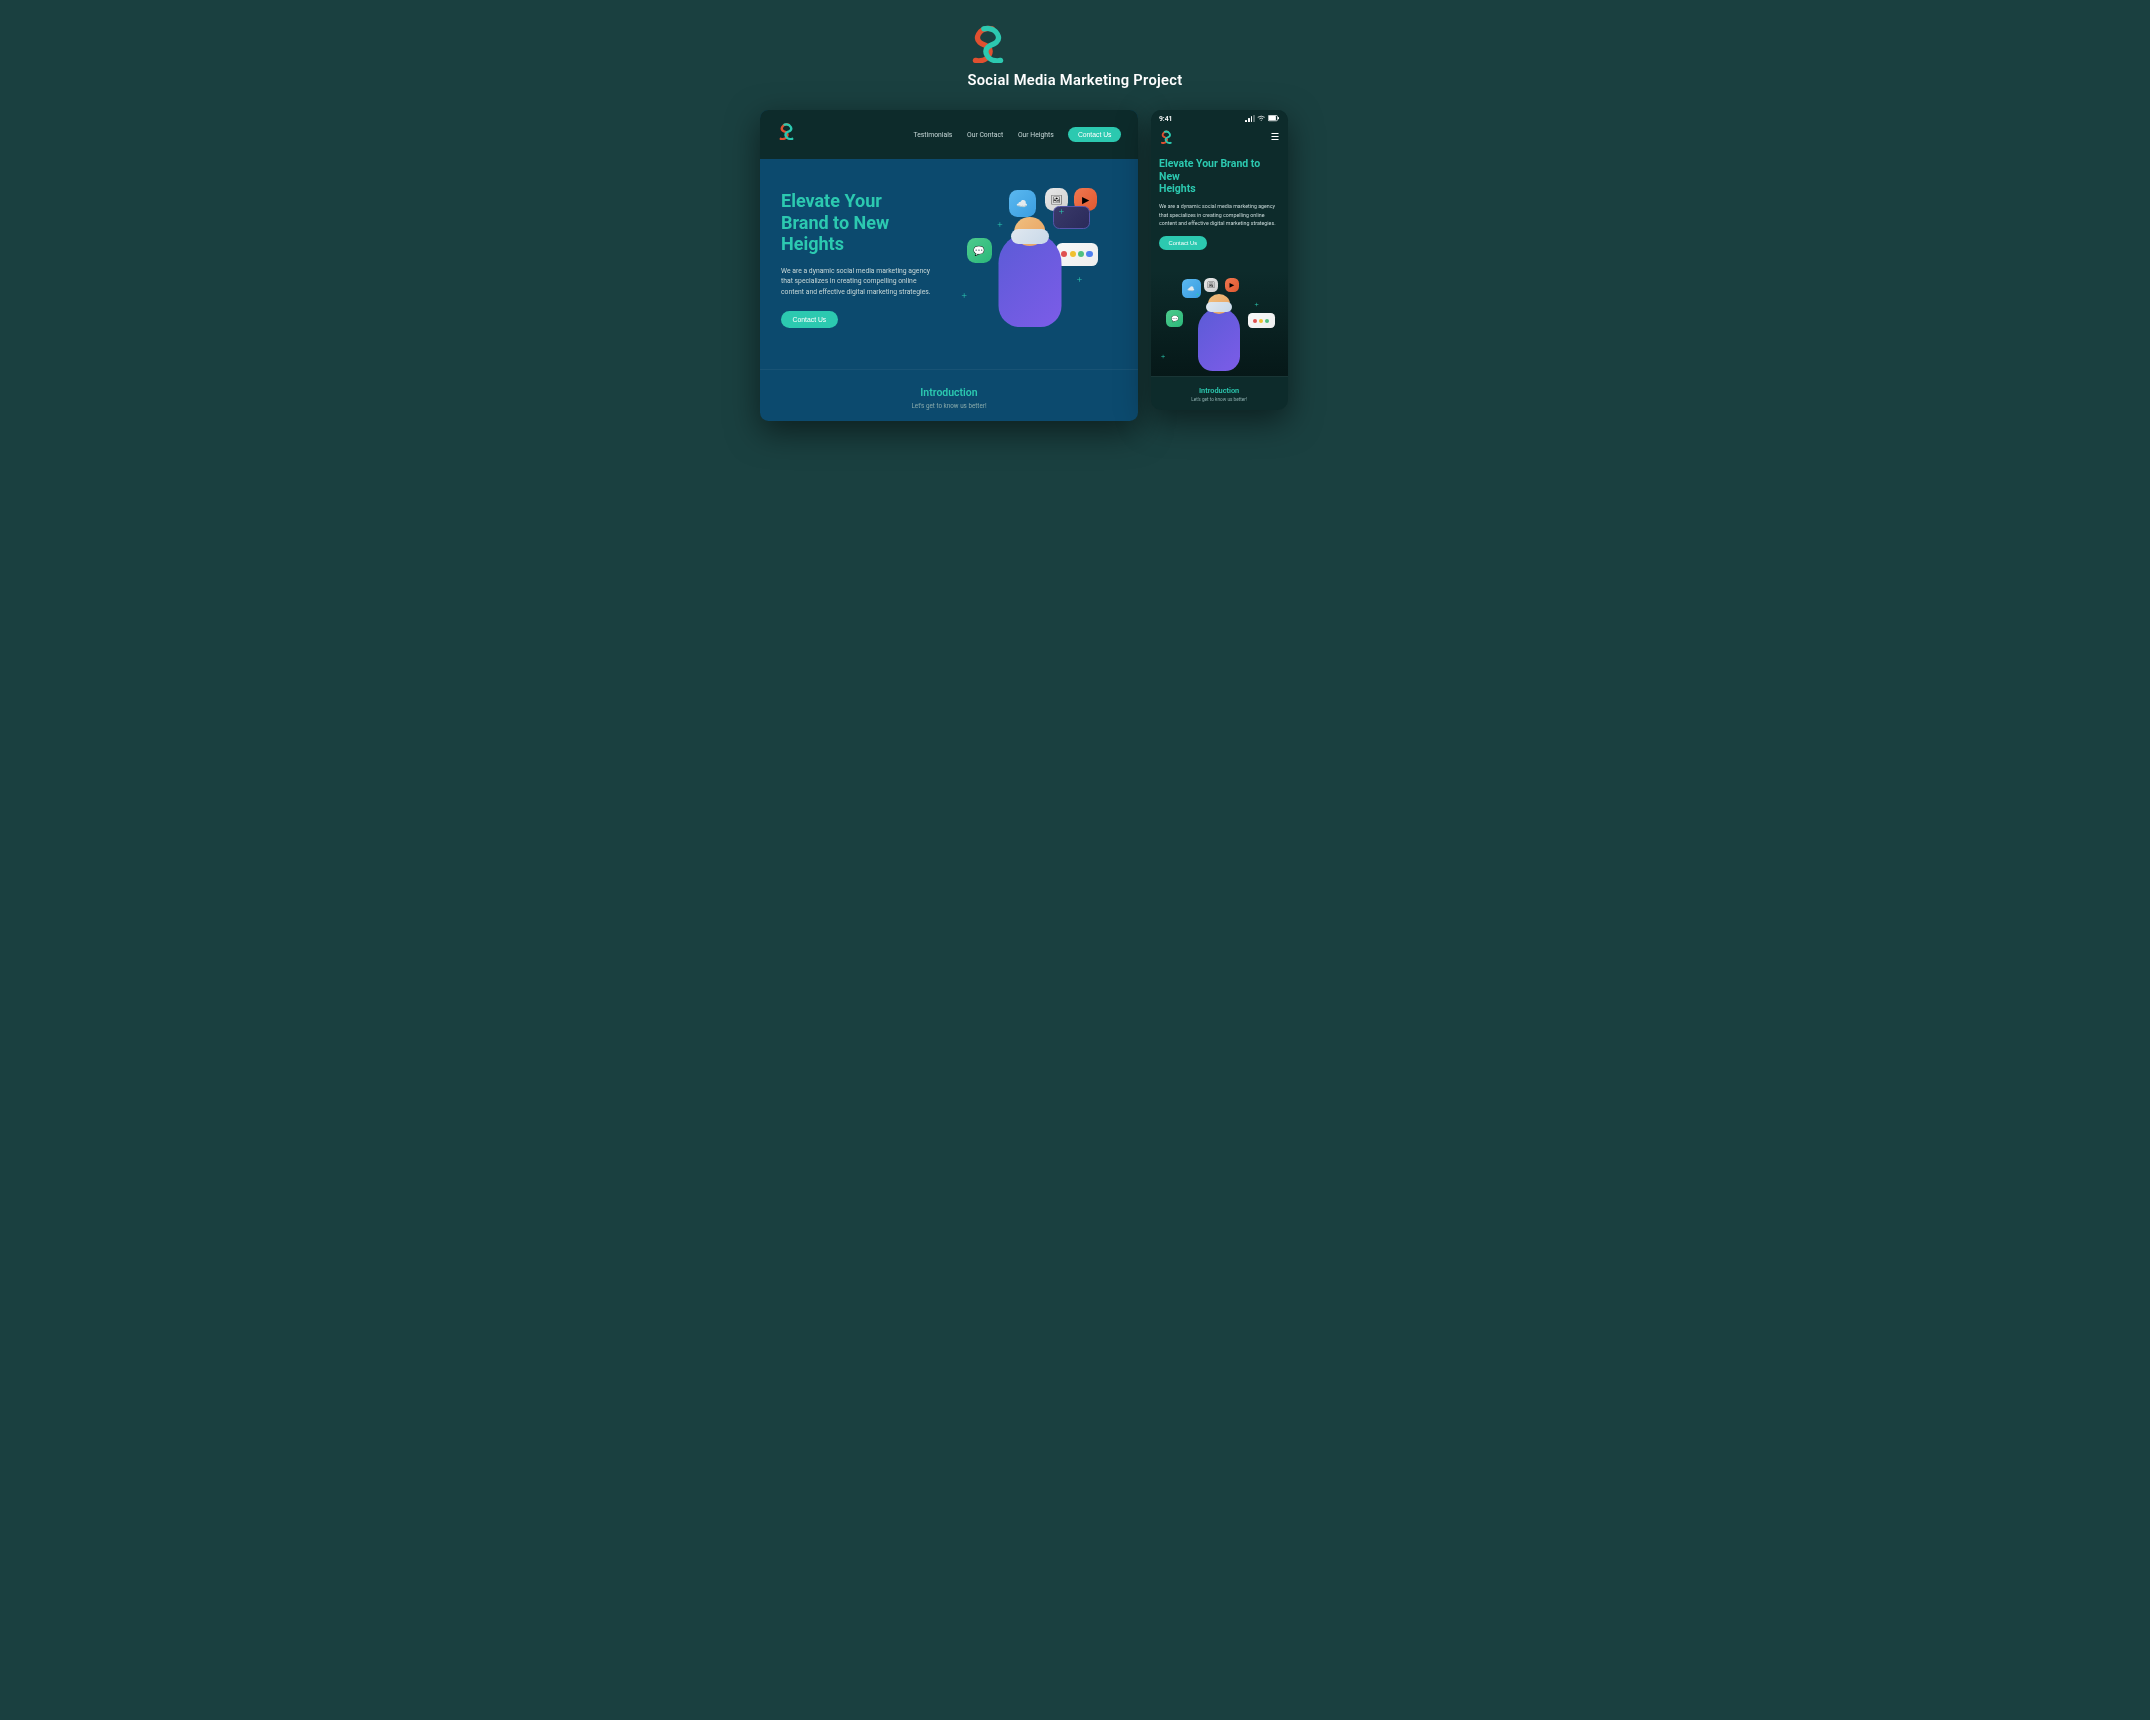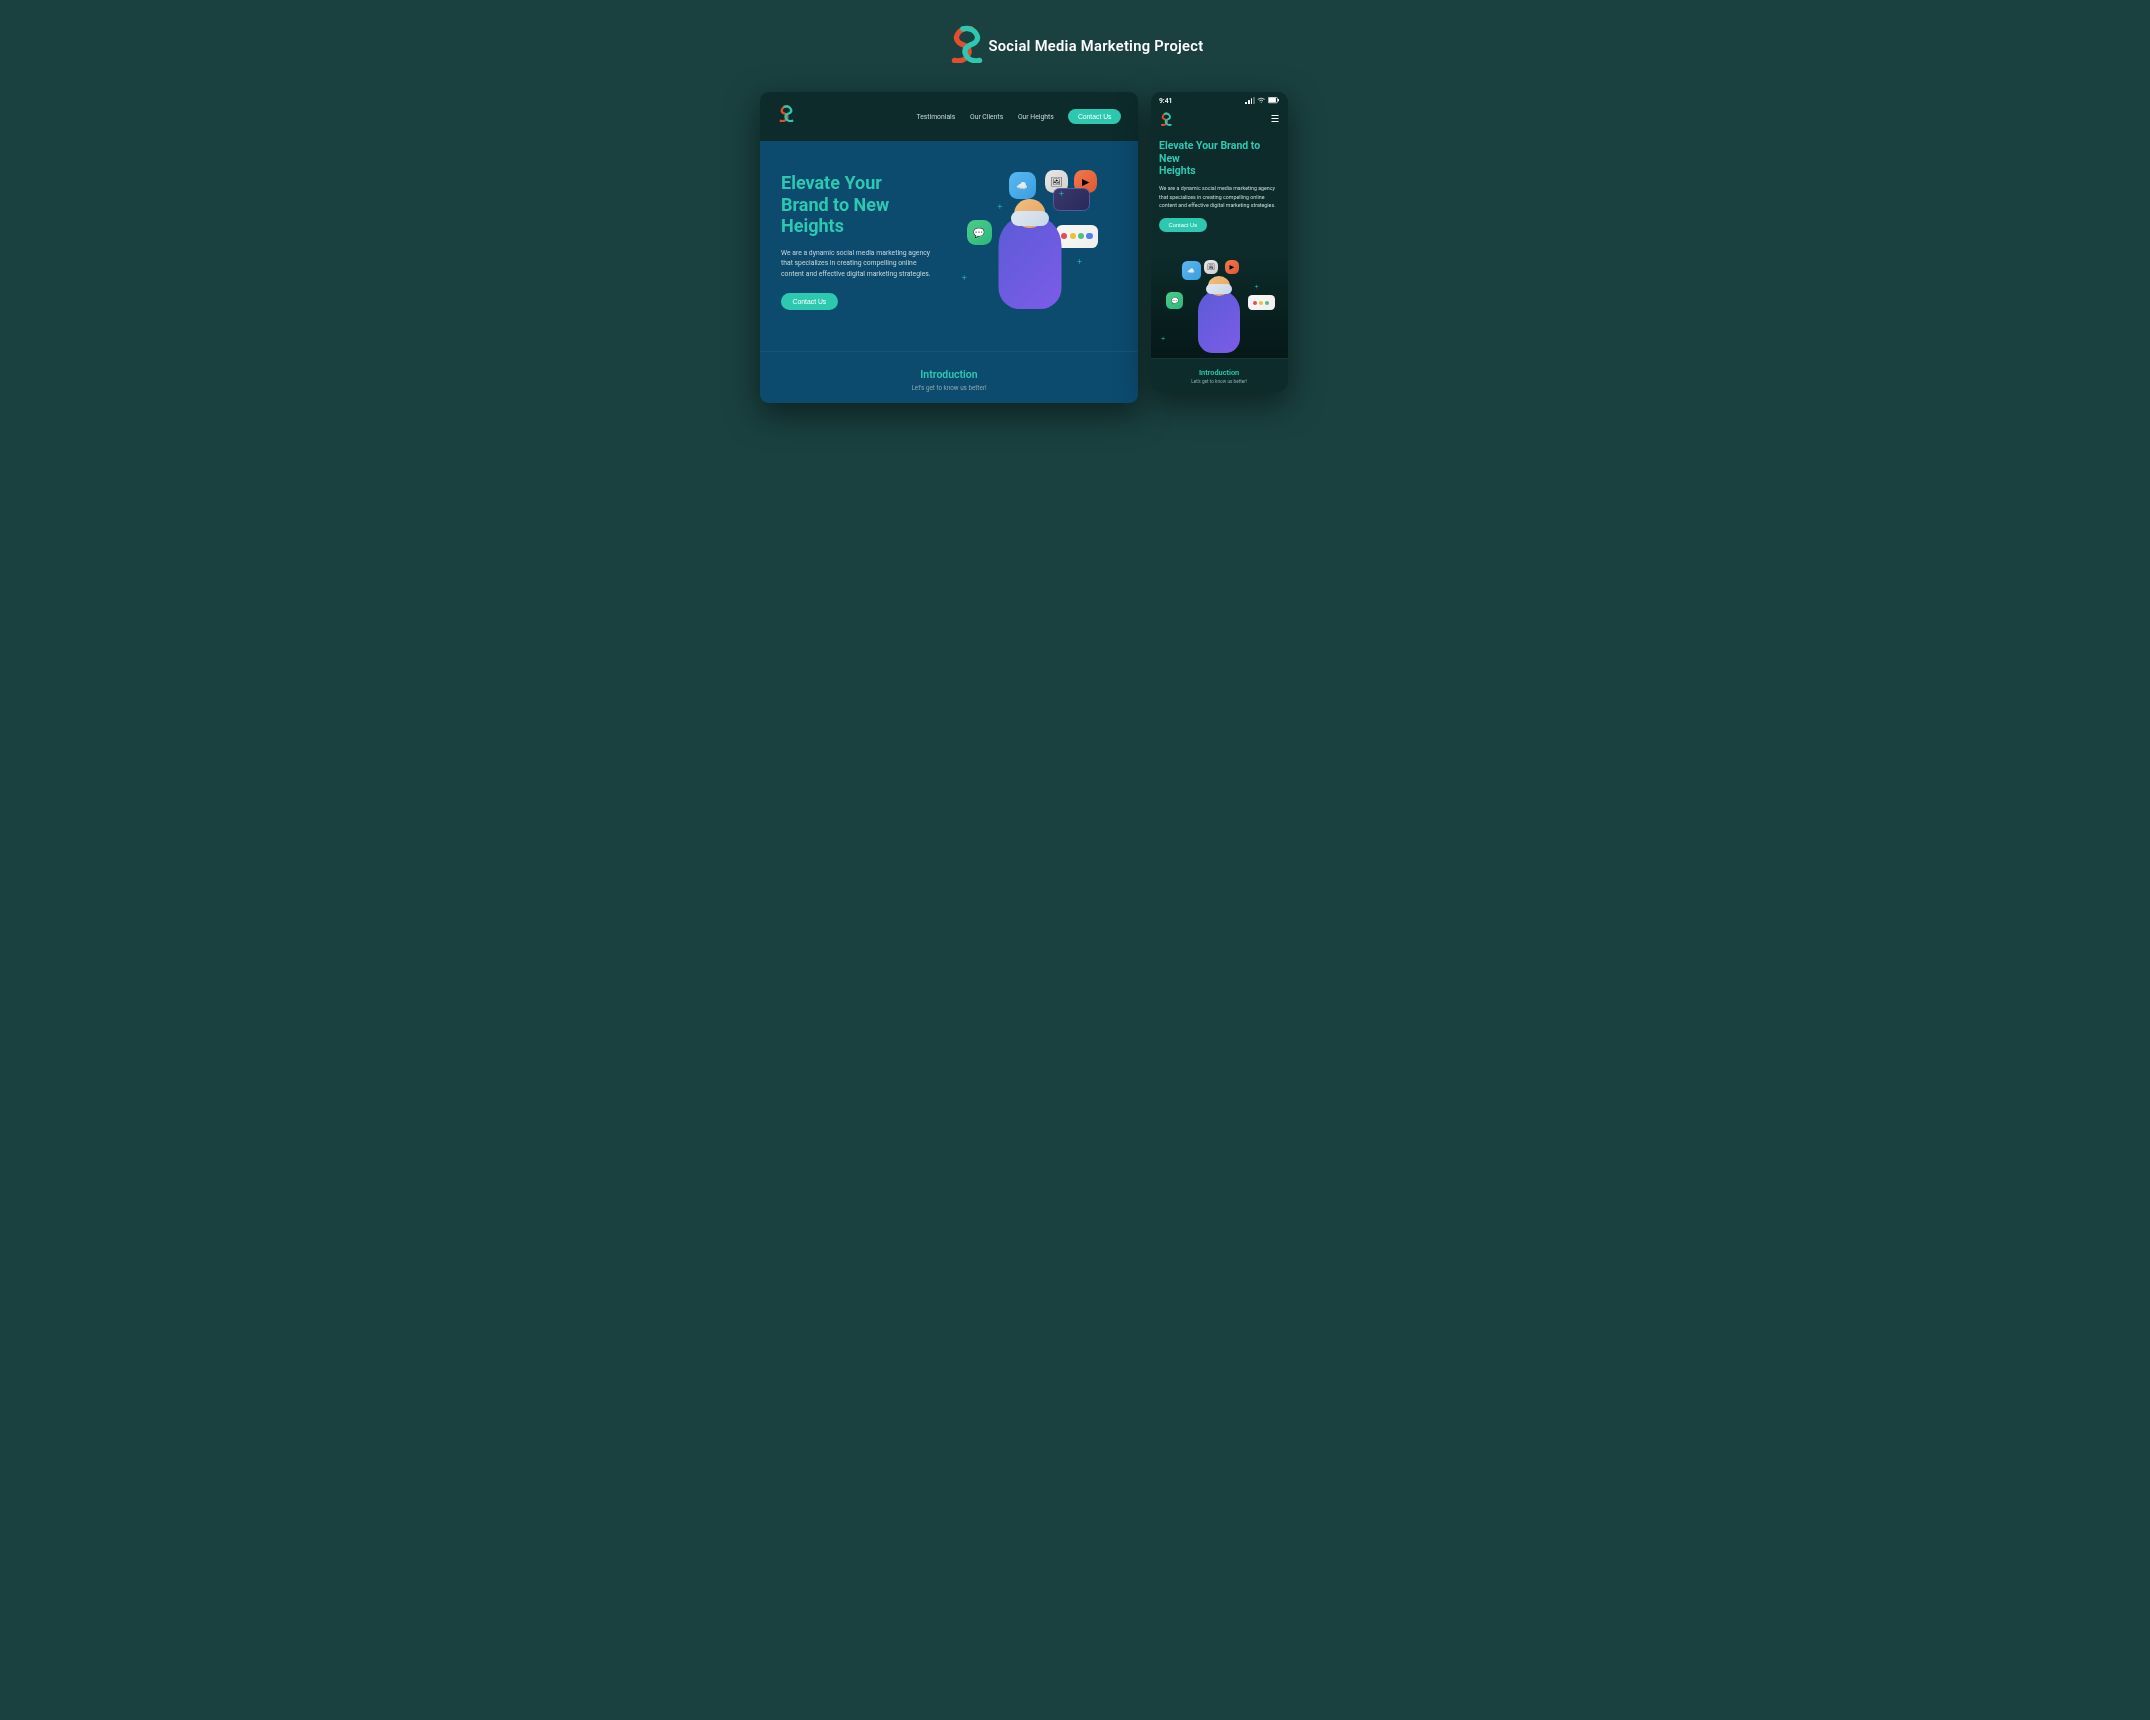--- a/index.html
+++ b/index.html
@@ -10,22 +10,21 @@
       min-height: 100vh;
       display: flex;
       flex-direction: column;
       align-items: center;
       padding: 21px 10.5px;
     }
 
     
     .top-section {
       display: flex;
-      flex-direction: row;
-      align-items: center;
+      flex-direction: column;
       margin-bottom: 21px;
     }
 
     .main-logo {
       width: 42px;
       height: 42px;
       margin-bottom: 8.4px;
     }
 
     .main-title {
@@ -469,21 +468,21 @@
 
     <nav class="desktop-navbar">
       <div class="main-logo" style="width:19px;height:19px;">
         <svg viewBox="0 0 80 80" xmlns="http://www.w3.org/2000/svg">
           <path d="M48 15 C48 15, 30 10, 22 25 C14 40, 32 45, 32 45 C32 45, 50 50, 42 65 C34 80, 16 75, 16 75" stroke="#e05030" stroke-width="10" fill="none" stroke-linecap="round"></path>
           <path d="M32 15 C32 15, 50 10, 58 25 C66 40, 48 45, 48 45 C48 45, 30 50, 38 65 C46 80, 64 75, 64 75" stroke="#2cc9b0" stroke-width="10" fill="none" stroke-linecap="round"></path>
         </svg>
       </div>
       <div class="desktop-nav-links">
         <span class="desktop-nav-link">Testimonials</span>
-        <span class="desktop-nav-link">Our Clients</span>
+        <span class="desktop-nav-link">Our Contact</span>
         <span class="desktop-nav-link">Our Heights</span>
         <button class="nav-cta-btn">Contact Us</button>
       </div>
     </nav>
 
     <div class="desktop-hero">
       <div class="desktop-hero-content">
         <h2 class="hero-title">
           <span>Elevate Your Brand to New</span><br>
           <span>Heights</span>

